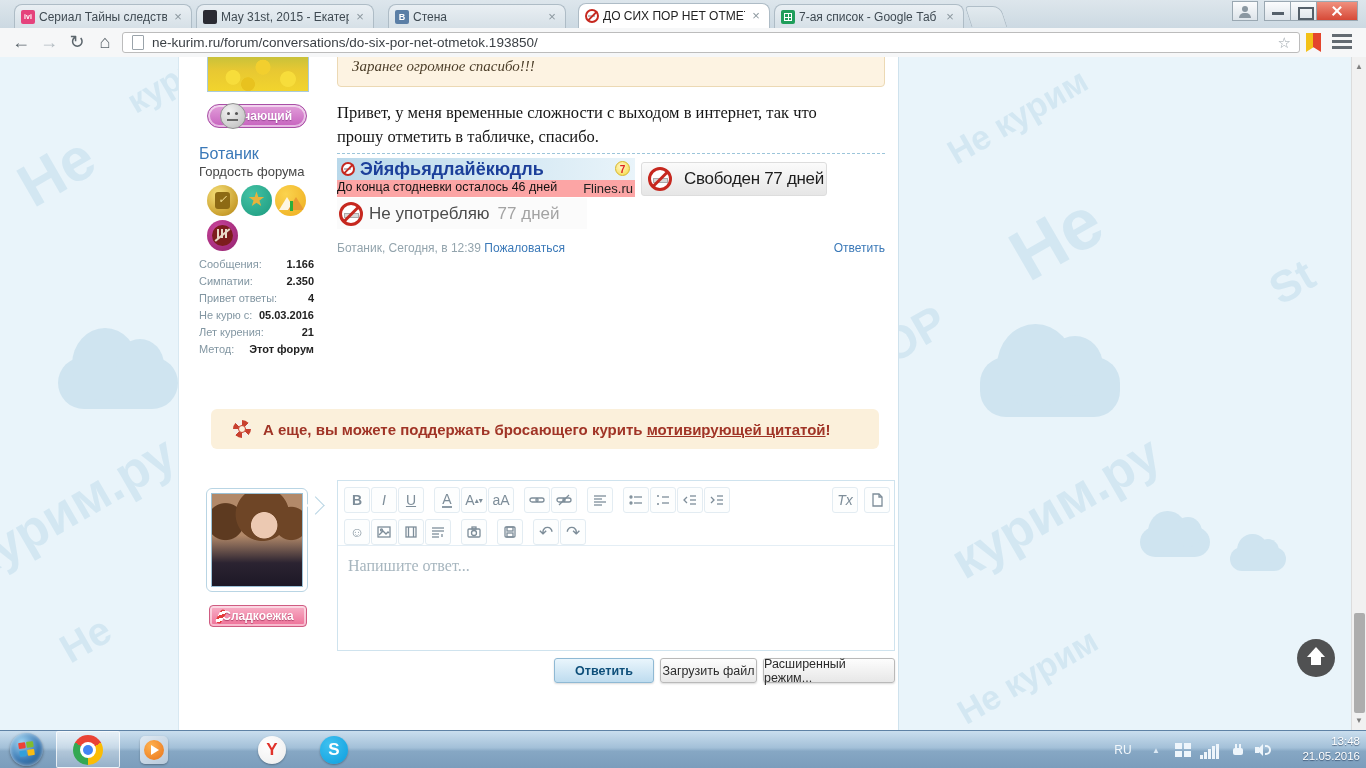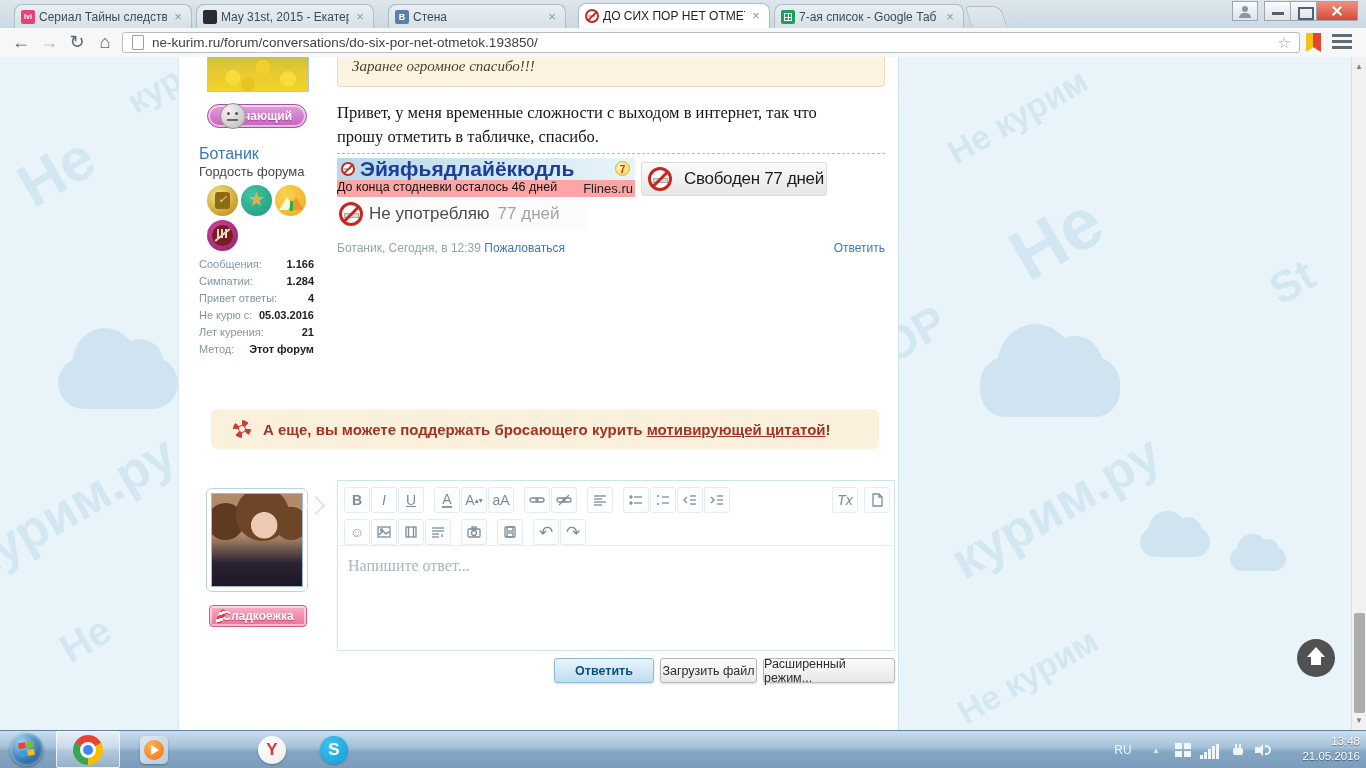--- a/index.html
+++ b/index.html
@@ -107,21 +107,21 @@
   
   .quotebox{position:absolute;left:158px;top:-6px;width:548px;height:36px;background:#fdf3e2;
     border:1px solid #ecd9b4;border-radius:0 0 4px 4px;box-sizing:border-box;}
   .quotetext{position:absolute;left:14px;top:6px;font-family:"Liberation Serif",serif;
     font-style:italic;font-size:15px;color:#4d3f2a;}
   .postbody{position:absolute;left:158px;top:44px;width:530px;font-family:Liberation Serif, serif;
     font-size:16.5px;line-height:24px;color:#151515;}
   .dashsep{position:absolute;left:158px;top:96px;width:548px;border-top:1px dashed #9cc5da;}
   .sig1{position:absolute;left:158px;top:101px;width:298px;height:22px;
     background:linear-gradient(90deg,#b9d8ea,#e9f4fa);display:flex;align-items:center;}
-  .sig1 .t{font-size:21px;font-weight:bold;color:#1c3f9a;margin-left:5px;}
+  .sig1 .t{font-size:18px;font-weight:bold;color:#1c3f9a;margin-left:5px;}
   .sigbadge7{position:absolute;right:5px;top:3px;width:15px;height:15px;border-radius:50%;
     background:radial-gradient(circle at 40% 35%,#fff6c8,#f5d93e);border:1px solid #d8b62a;
     font-size:10px;font-weight:bold;color:#d22;text-align:center;line-height:15px;box-sizing:border-box;}
   .sig1sub{position:absolute;left:158px;top:123px;width:298px;height:17px;background:#fca5a5;font-size:12.5px;color:#111;}
   .sig1sub .brand{position:absolute;right:2px;top:1px;font-size:13px;color:#222;}
   .sig2{position:absolute;left:462px;top:105px;width:186px;height:34px;border-radius:3px;
     background:linear-gradient(#fbfbfb,#e6e6e6);border:1px solid #ddd;box-sizing:border-box;
     display:flex;align-items:center;}
   .sig2 .t{font-size:17px;color:#1d1d1d;letter-spacing:-0.3px;margin-left:12px;}
   .nosmoke-lg{position:relative;width:24px;height:24px;border:3px solid #c6281f;border-radius:50%;
@@ -343,21 +343,21 @@
       <div class="badge b-amber" style="left:96px;top:128px;">
           <u></u>
           <u></u>
           <i></i>
         </div>
       <div class="badge b-mag" style="left:28px;top:163px;">
           <i></i>
         </div>
 
       <div class="statrow" style="top:201px;"><span>Сообщения:</span><b>1.166</b></div>
-      <div class="statrow" style="top:218px;"><span>Симпатии:</span><b>1.284</b></div>
+      <div class="statrow" style="top:218px;"><span>Симпатии:</span><b>2.350</b></div>
       <div class="statrow" style="top:235px;"><span>Привет ответы:</span><b>4</b></div>
       <div class="statrow" style="top:252px;"><span>Не курю с:</span><b>05.03.2016</b></div>
       <div class="statrow" style="top:269px;"><span>Лет курения:</span><b>21</b></div>
       <div class="statrow" style="top:286px;"><span>Метод:</span><b>Этот форум</b></div>
 
       <div class="quotebox">
         <div class="quotetext">Заранее огромное спасибо!!!</div>
       </div>
       <div class="postbody">Привет, у меня временные сложности с выходом в интернет, так что прошу отметить в табличке, спасибо.</div>
       <div class="dashsep"></div>

